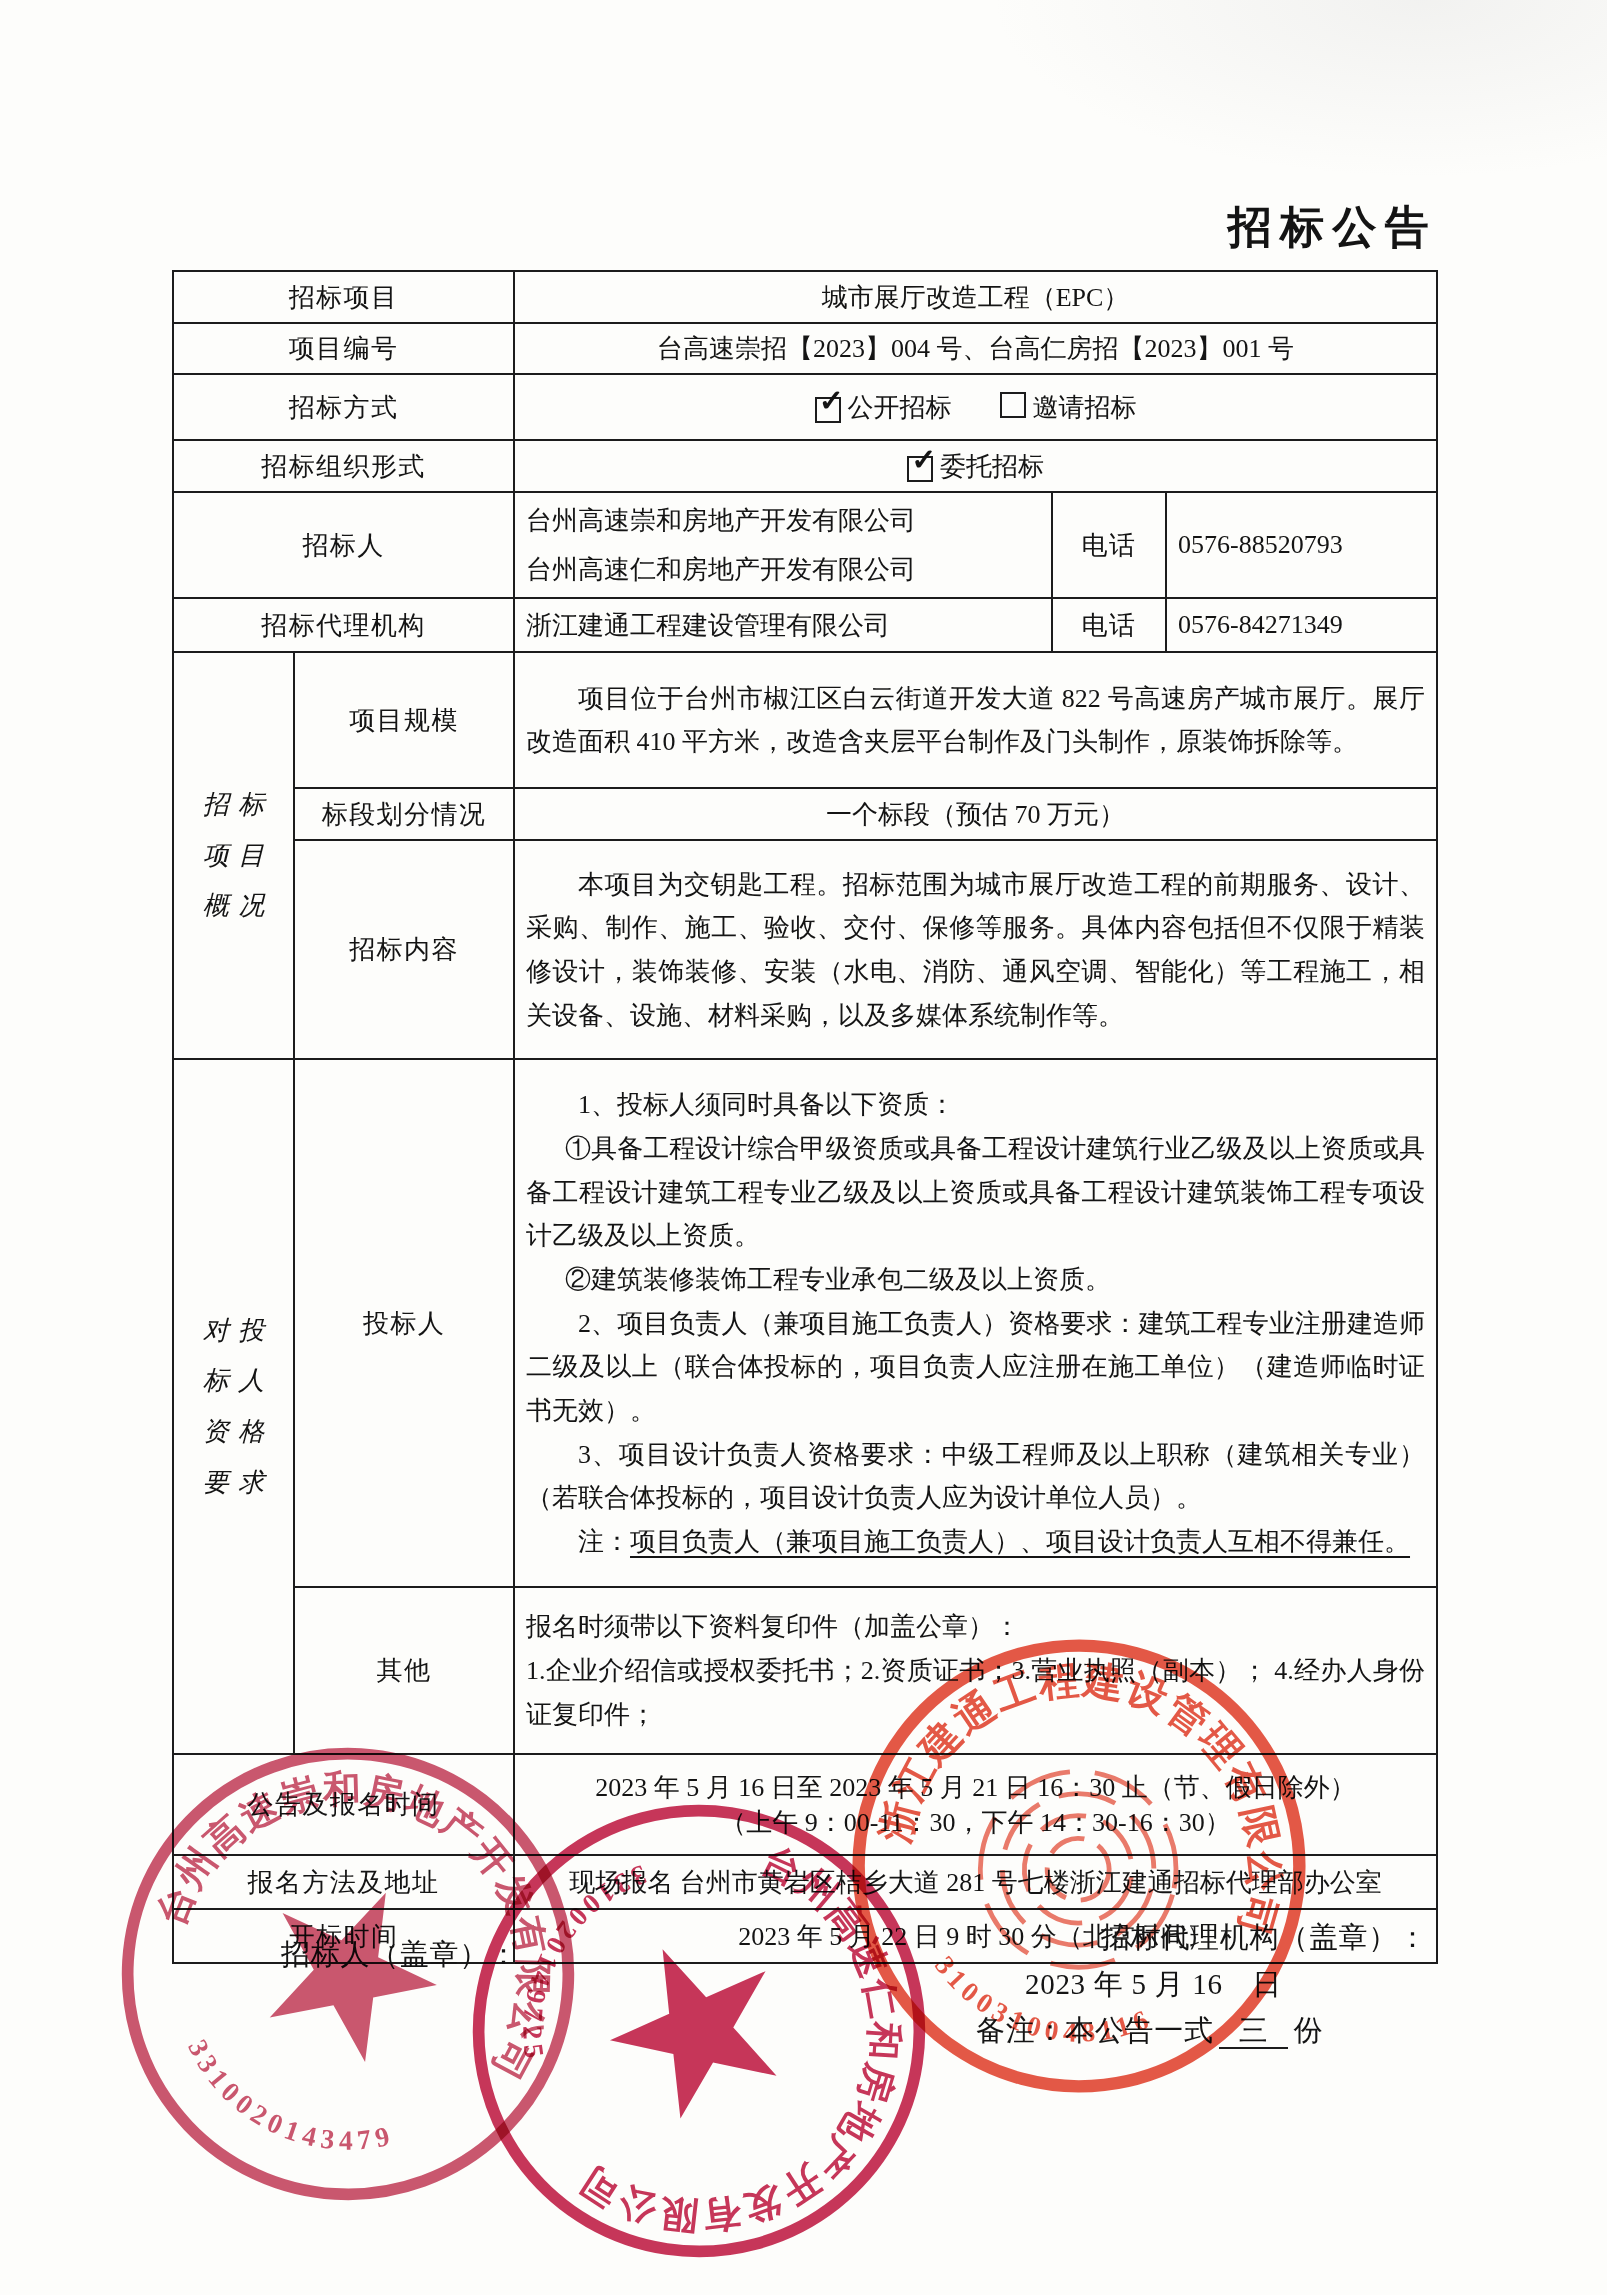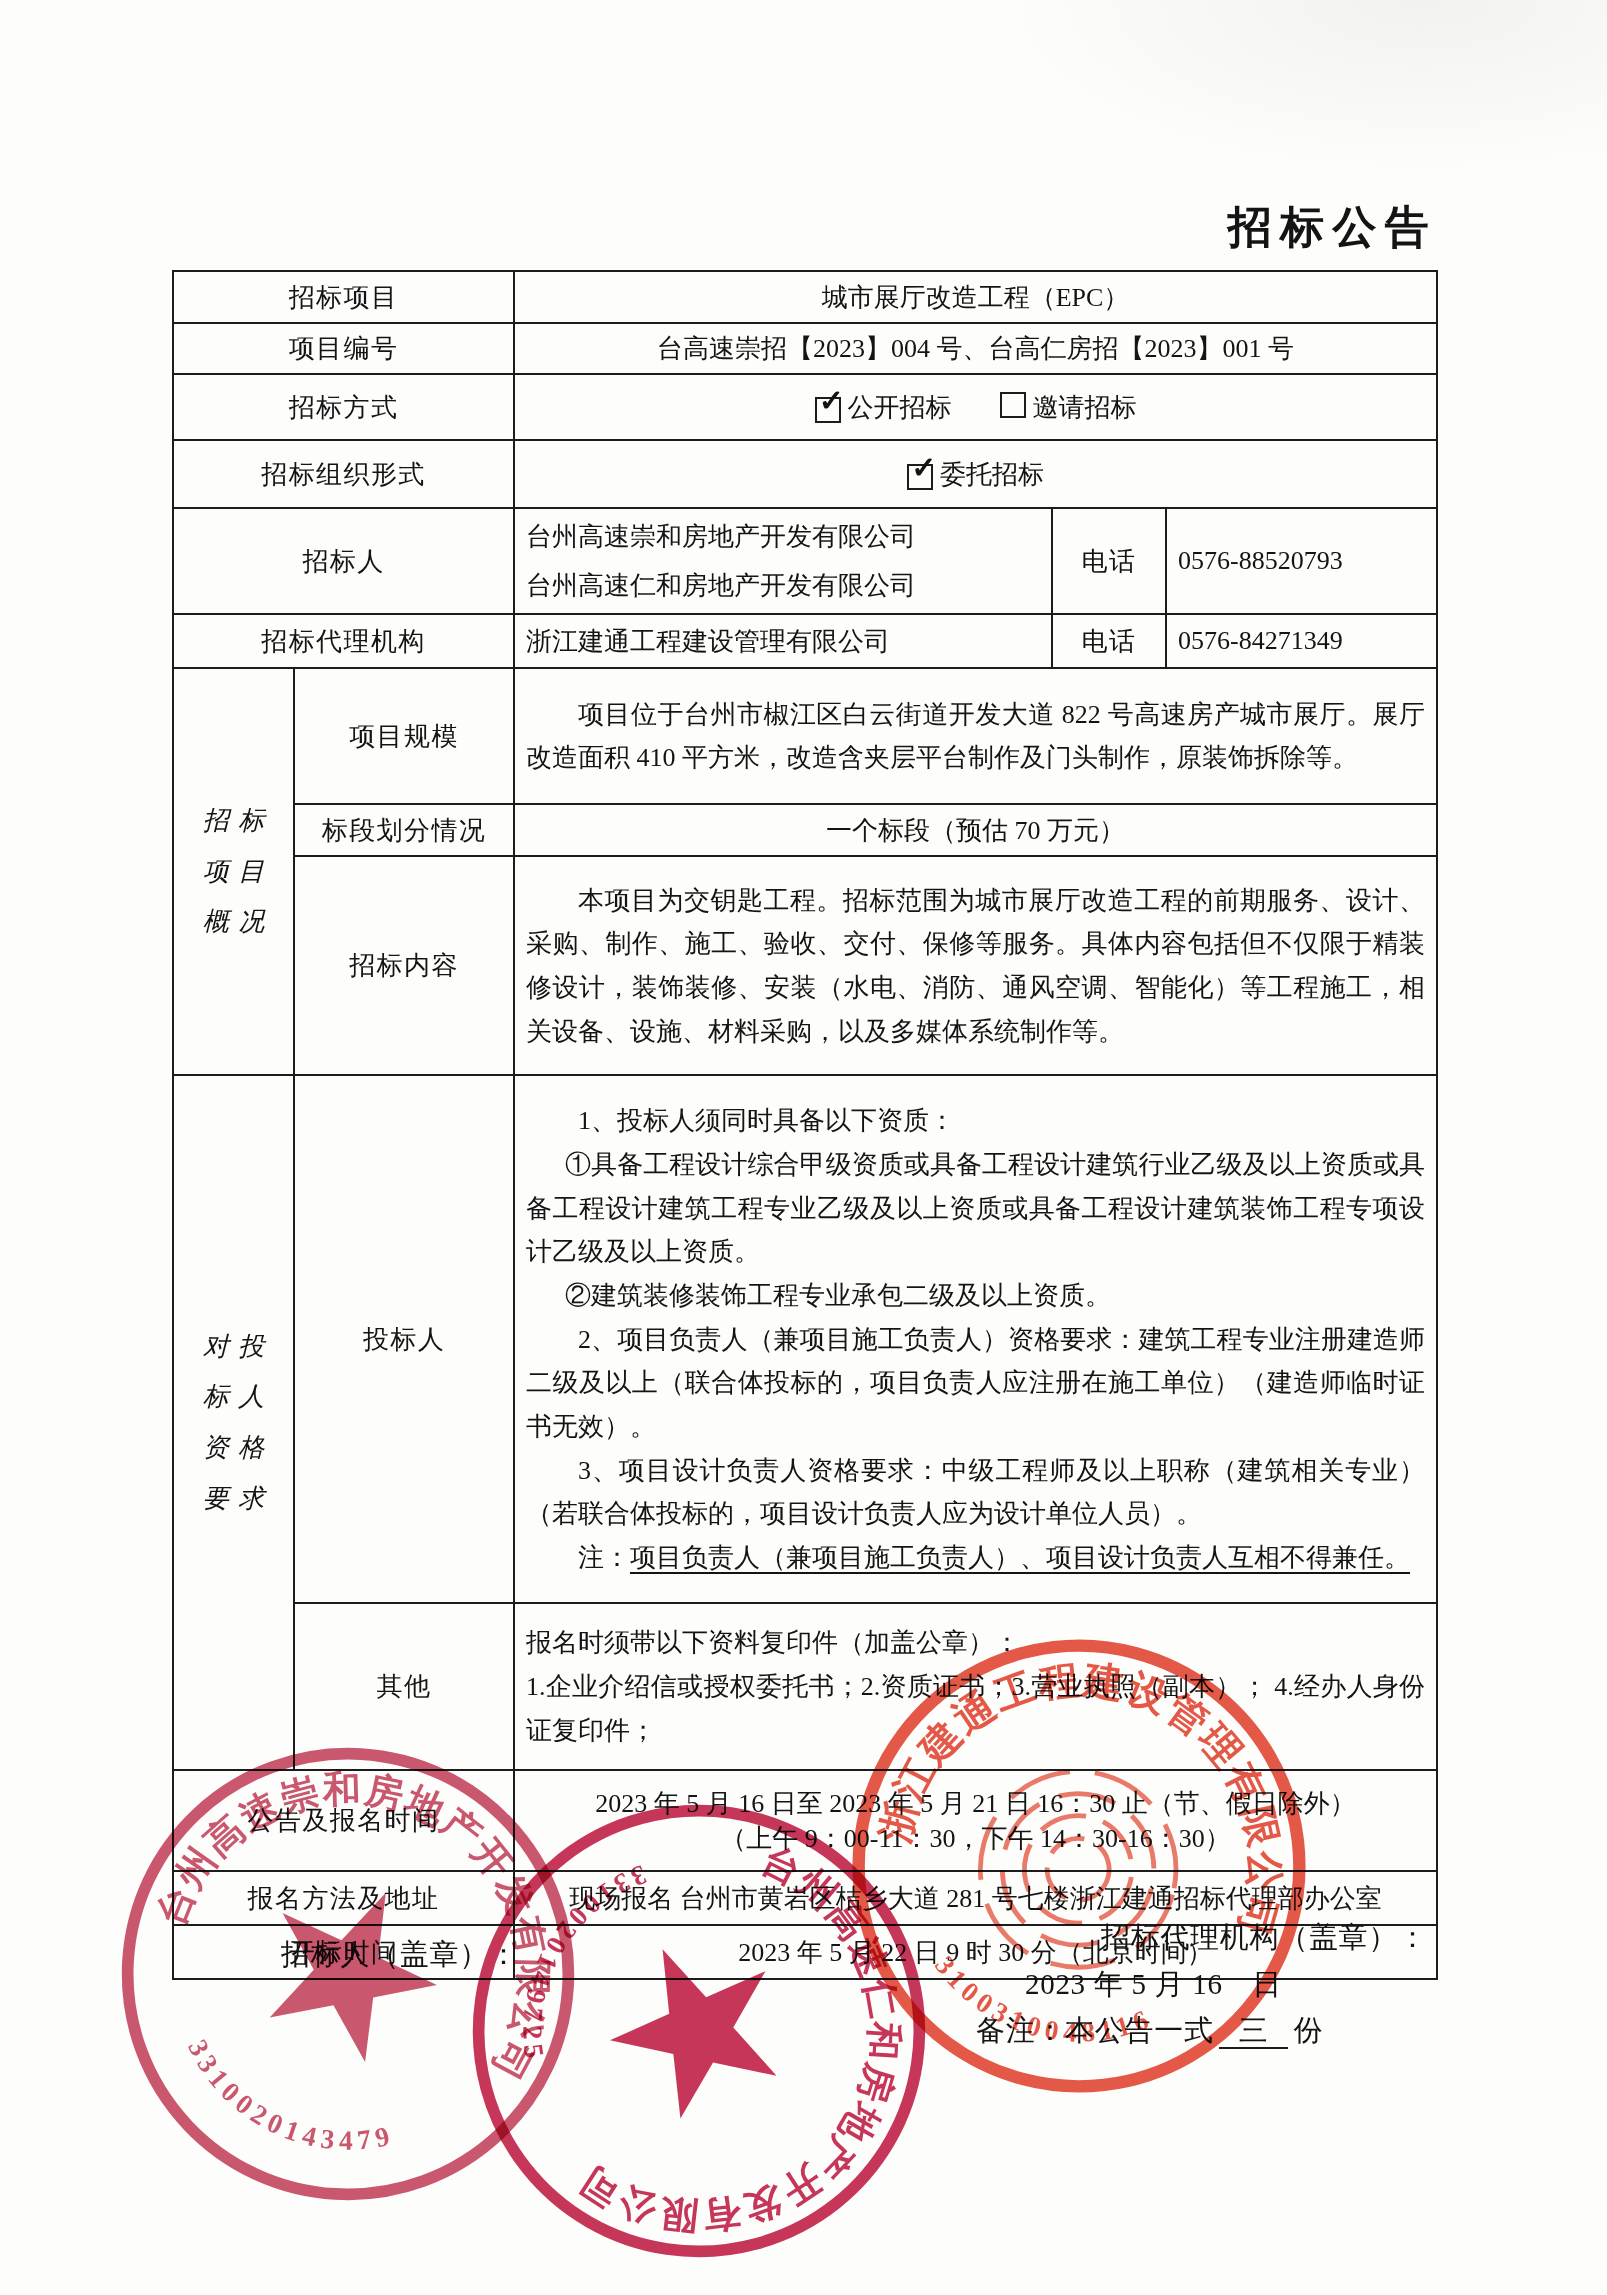--- a/index.html
+++ b/index.html
@@ -79,21 +79,21 @@
       <td class="c-center" colspan="3">台高速崇招【2023】004 号、台高仁房招【2023】001 号</td>
     </tr>
 
     <tr style="height:66px">
       <td class="lab" colspan="2">招标方式</td>
       <td class="c-center" colspan="3">
         <span class="opt"><span class="cb"><span class="tick">✓</span></span><span>公开招标</span></span><span class="opt"><span class="cb"></span><span>邀请招标</span></span>
       </td>
     </tr>
 
-    <tr style="height:68px">
+    <tr style="height:52px">
       <td class="lab" colspan="2">招标组织形式</td>
       <td class="c-center" colspan="3">
         <span class="opt"><span class="cb"><span class="tick">✓</span></span><span>委托招标</span></span>
       </td>
     </tr>
 
     <tr style="height:102px">
       <td class="lab" colspan="2">招标人</td>
       <td class="c-left two-line">
         <div>台州高速崇和房地产开发有限公司</div>

